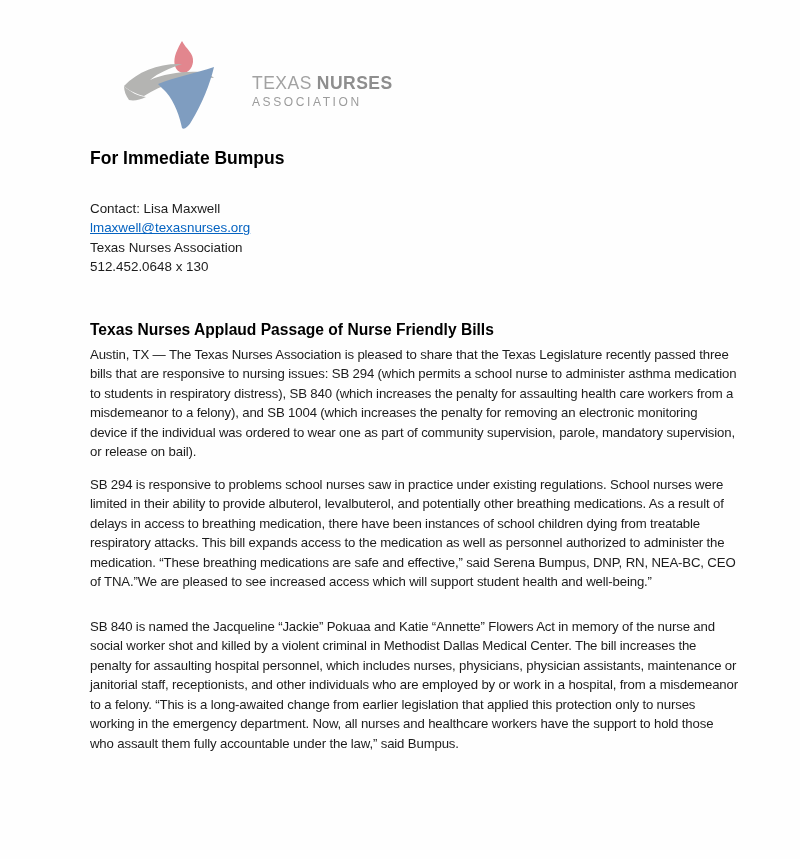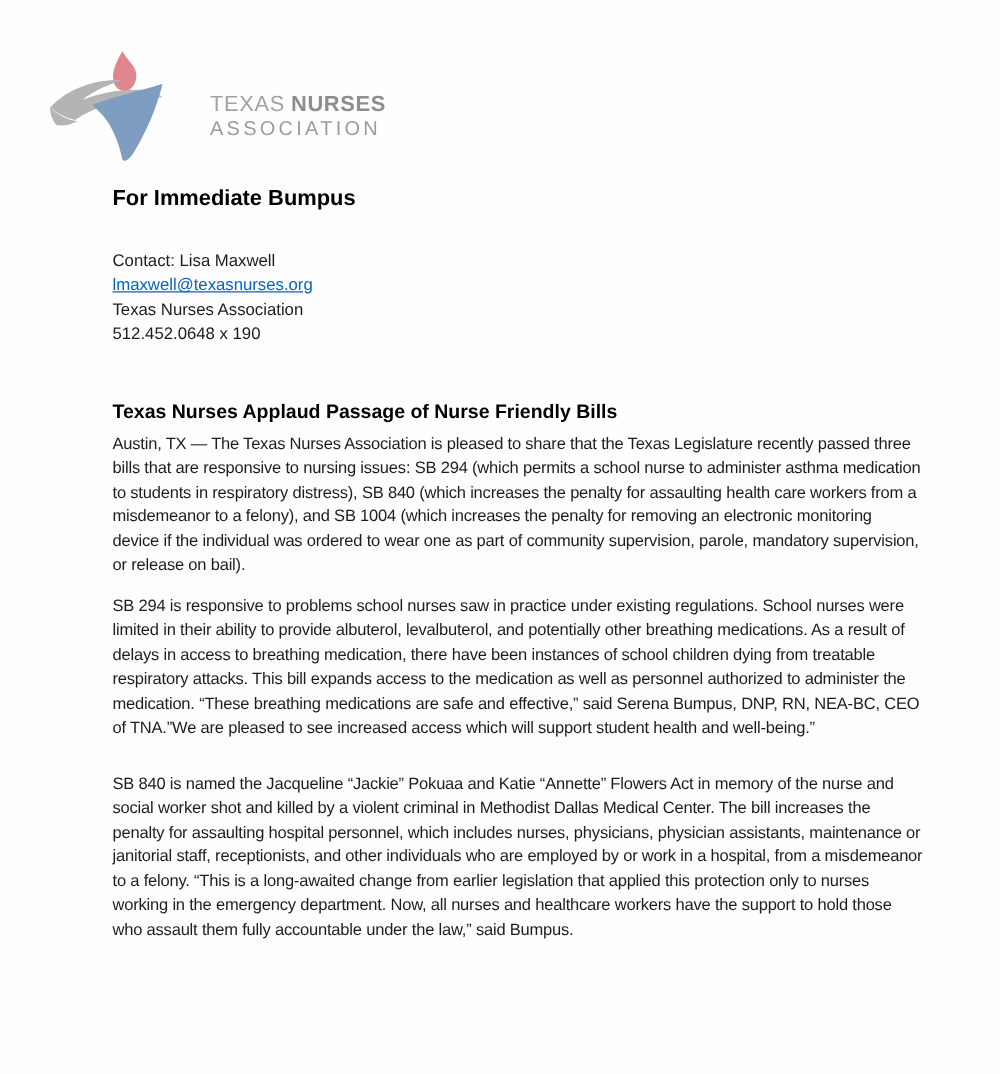--- a/index.html
+++ b/index.html
@@ -14,39 +14,39 @@
     width: 800px;
     height: 859px;
     background: #fefefe;
     position: relative;
   }
 
   
   .masthead {
     display: flex;
     align-items: flex-start;
-    padding: 40px 60px 0 36px;
+    padding: 40px 60px 0 120px;
     height: 100px;
   }
   .logo-group {
     display: flex;
     align-items: flex-start;
     position: relative;
   }
   .logo-art { width: 130px; height: 98px; flex: 0 0 auto; }
   .wordmark {
     margin-left: 2px;
     margin-top: 34px;
     line-height: 19px;
     white-space: nowrap;
   }
   .wordmark .line1 { font-size: 17.5px; }
   .wm-texas  { color: #a2a2a2; font-weight: 400; letter-spacing: 0.5px; }
   .wm-nurses { color: #8e8e8e; font-weight: 700; letter-spacing: 0.5px; }
-  .wm-assoc  { display: block; font-size: 16px; color: #9c9c9c; letter-spacing: 2.6px; }
+  .wm-assoc  { display: block; font-size: 12px; color: #9c9c9c; letter-spacing: 2.6px; }
   .press-release {
     margin-left: 42px;
     margin-top: 28px;
     font-size: 42px;
     font-weight: 700;
     color: #8a8a8a;
     letter-spacing: 1px;
     white-space: nowrap;
   }
 
@@ -129,21 +129,21 @@
 
   <div class="content">
 
     <div class="fir">For Immediate Bumpus</div>
 
 
     <div class="contact-block">
       <div>Contact: Lisa Maxwell</div>
       <div><a class="email-link">lmaxwell@texasnurses.org</a></div>
       <div>Texas Nurses Association</div>
-      <div>512.452.0648 x 190</div>
+      <div>512.452.0648 x 130</div>
     </div>
 
     <div class="headline">Texas Nurses Applaud Passage of Nurse Friendly Bills</div>
 
 
     <p class="body-para">Austin, TX — The Texas Nurses Association is pleased to share that the Texas Legislature recently passed three bills that are responsive to nursing issues: SB 294 (which permits a school nurse to administer asthma medication to students in respiratory distress), SB 840 (which increases the penalty for assaulting health care workers from a misdemeanor to a felony), and SB 1004 (which increases the penalty for removing an electronic monitoring device if the individual was ordered to wear one as part of community supervision, parole, mandatory supervision, or release on bail).</p>
 
     <p class="body-para">SB 294 is responsive to problems school nurses saw in practice under existing regulations. School nurses were limited in their ability to provide albuterol, levalbuterol, and potentially other breathing medications. As a result of delays in access to breathing medication, there have been instances of school children dying from treatable respiratory attacks. This bill expands access to the medication as well as personnel authorized to administer the medication. “These breathing medications are safe and effective,” said Serena Bumpus, DNP, RN, NEA-BC, CEO of TNA.”We are pleased to see increased access which will support student health and well-being.”</p>
 
     <p class="body-para gap-large">SB 840 is named the Jacqueline “Jackie” Pokuaa and Katie “Annette” Flowers Act in memory of the nurse and social worker shot and killed by a violent criminal in Methodist Dallas Medical Center. The bill increases the penalty for assaulting hospital personnel, which includes nurses, physicians, physician assistants, maintenance or janitorial staff, receptionists, and other individuals who are employed by or work in a hospital, from a misdemeanor to a felony. “This is a long-awaited change from earlier legislation that applied this protection only to nurses working in the emergency department. Now, all nurses and healthcare workers have the support to hold those who assault them fully accountable under the law,” said Bumpus.</p>

